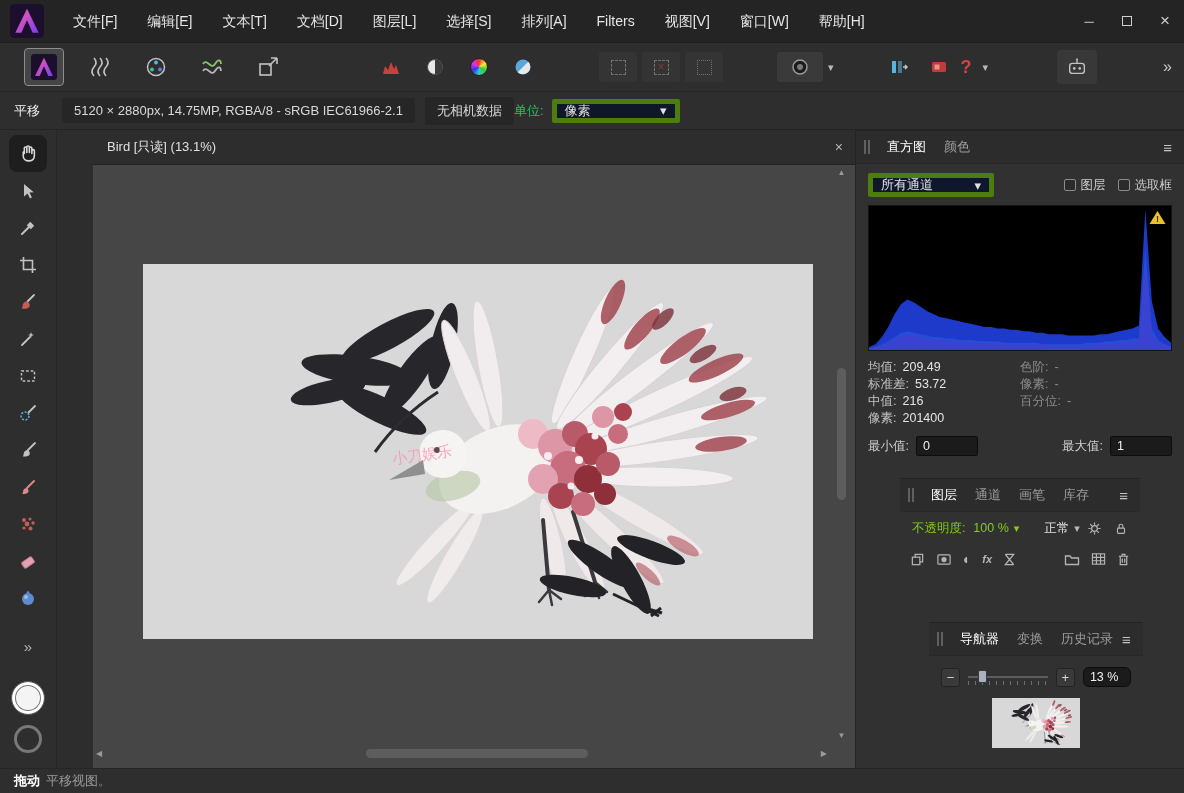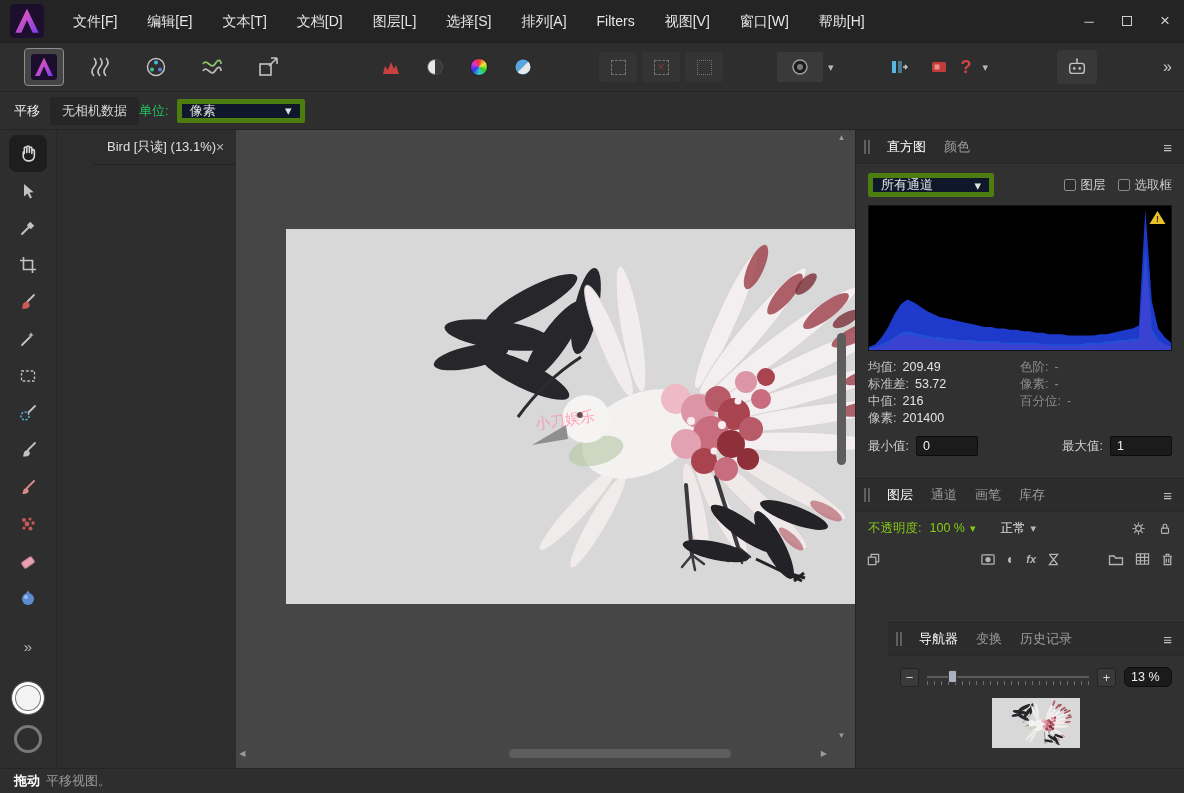--- a/index.html
+++ b/index.html
@@ -65,21 +65,21 @@
   .tool-btn { width:38px; height:37px; display:flex; align-items:center; justify-content:center;
               border-radius:8px; flex:none; }
   .tool-btn.active { background:#1e1e1e; }
   .tools-more { margin-top:22px; color:#b5b5b5; font-size:15px; }
   .color-well { margin-top:26px; width:34px; height:34px; border-radius:50%; background:#f4f4f4;
                 border:1px solid #555; box-shadow:inset 0 0 0 3px #fff, inset 0 0 0 4px #777; flex:none; }
   .color-well2 { margin-top:10px; width:28px; height:28px; border-radius:50%; border:3px solid #787878;
                  flex:none; }
 
   
-  .docarea { flex:1; display:flex; min-width:0;padding-left:36px; }
+  .docarea { flex:1; display:flex; flex-direction:column; min-width:0;padding-left:36px; }
   .doctab { height:35px; background:#2d2d2d; border-bottom:1px solid #232323; display:flex;
             align-items:center; }
   .doctab-title { margin-left:14px; color:#e0e0e0; }
   .doctab-close { margin-left:auto; margin-right:12px; color:#b8b8b8; font-size:14px; }
   .canvas { flex:1; position:relative; background:#464646; overflow:hidden; }
   .image { position:absolute; left:50px; top:99px; width:670px; height:375px; background:#d8d8d8; }
   .image svg { display:block; width:100%; height:100%; }
   .wm { font-size:15px; fill:#ff8fb0; opacity:.8; font-family:"Liberation Sans",sans-serif; }
 
   .vscroll { position:absolute; top:3px; bottom:28px; right:6px; width:15px; }
@@ -87,21 +87,21 @@
   .vscroll .thumb { position:absolute; left:3px; width:9px; top:200px; height:132px; background:#5d5d5d;
                     border-radius:5px; }
   .hscroll { position:absolute; left:3px; right:28px; bottom:7px; height:15px; }
   .hscroll .arrow { position:absolute; top:0; height:15px; display:flex; align-items:center;
                     color:#9a9a9a; font-size:8px; }
   .hscroll .thumb { position:absolute; top:3px; height:9px; left:270px; width:222px; background:#5d5d5d;
                     border-radius:5px; }
 
   
   .rightpanel { width:329px; background:#313131; border-left:1px solid #242424; display:flex;
-                flex-direction:column; }
+                flex-direction:column;align-items:center; }
   .phead { height:34px; background:#2c2c2c; border-top:1px solid #242424; border-bottom:1px solid #282828;
            display:flex; align-items:center; flex:none; }
   .grip { width:22px; display:flex; justify-content:center; }
   .grip span { width:6px; height:14px; border-left:2px solid #606060; border-right:2px solid #606060; }
   .ptab { padding:0 9px; font-size:13px; color:#9c9c9c; }
   .ptab.active { color:#ffffff; }
   .ham { margin-left:auto; margin-right:12px; color:#c2c2c2; font-size:15px; }
 
   .hist-section { height:348px; display:flex; flex-direction:column; flex:none; }
   .hist-body { padding:9px 12px 0 12px; }
@@ -415,20 +415,21 @@
         <path d="M12 8 V5"></path>
           <circle cx="12" cy="4" r="1.2" fill="#c2c2c2" stroke="none"></circle>
       </svg>
     </div>
 
     <span class="tb-more">»</span>
   </div>
 
   <div class="contextbar">
     <span class="ctx-tool">平移</span>
+    <span class="seg doc">5120 × 2880px, 14.75MP, RGBA/8 - sRGB IEC61966-2.1</span>
     <span class="seg cam">无相机数据</span>
     <span class="units-label">单位:</span>
     <div class="dd units-dd">
       <span>像素</span>
       <span>▾</span>
     </div>
   </div>
 
   <div class="main">
 

